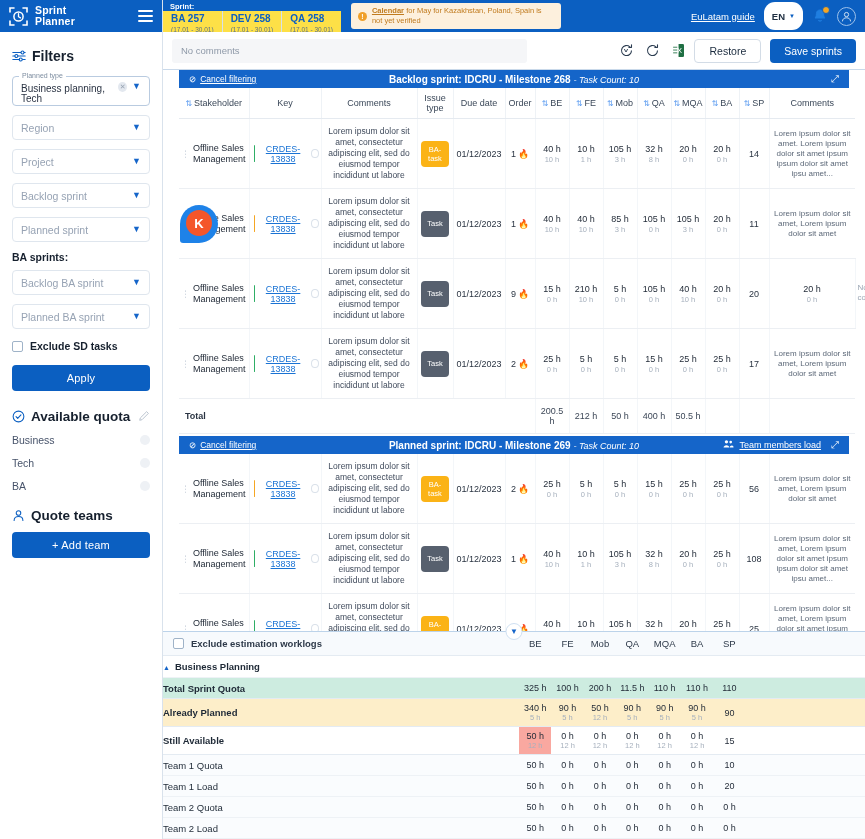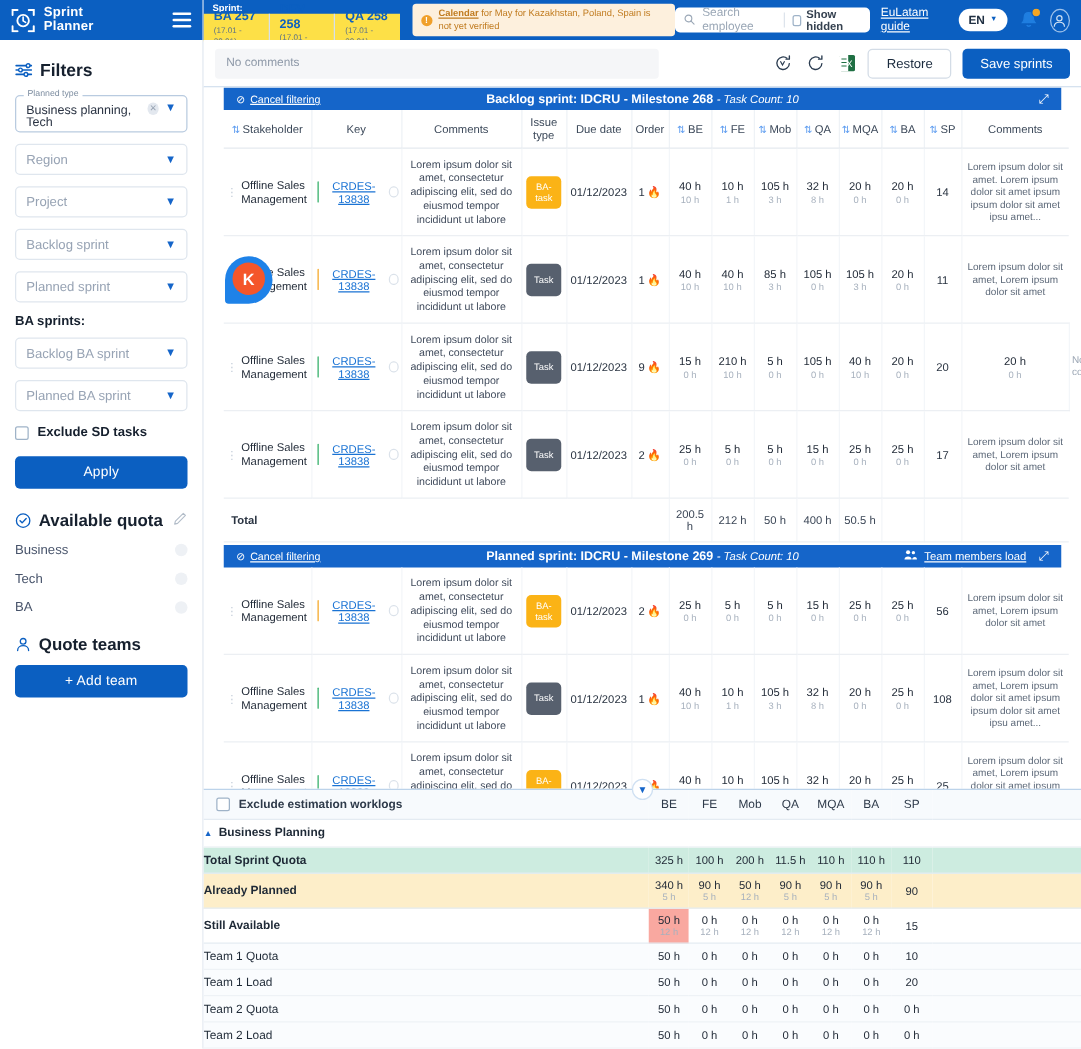--- a/index.html
+++ b/index.html
@@ -94,21 +94,21 @@
     background: #fff; border-radius: 4px; height: 20px; display: flex; align-items: center;
     padding: 0 7px; gap: 6px;
   }
   .search-wrap .mag { color: #9aa7b6; font-size: 9px; }
   .search-wrap .sph { font-size: 9.5px; color: #9aa7b6; }
   .vsep { width: 1px; height: 12px; background: #dde4ec; }
   .showhid { display: flex; align-items: center; gap: 4px; }
   .showhid .cb { width: 9px; height: 9px; border: 1px solid #9fb3c8; border-radius: 2px; }
   .showhid span { font-size: 9px; font-weight: bold; color: #34404f; }
   .guide { color: #fff; font-size: 9.5px; text-decoration: underline; }
-  .lang { background: #fff; border-radius: 11px; height: 18px; display: flex; align-items: center;
+  .lang { background: #fff; border-radius: 11px; height: 28px; display: flex; align-items: center;
     gap: 4px; padding: 0 8px; font-size: 9.5px; font-weight: bold; color: #203043; }
   .lang .c { font-size: 6px; color: #0b5fc1; }
   .bell { position: relative; width: 16px; height: 16px; color: #fff; }
   .bell .bdg { position: absolute; top: -2px; right: -2px; width: 8px; height: 8px; border-radius: 50%;
     background: #f5a623; border: 1px solid #0b5fc1; }
   .avatar-top { width: 19px; height: 19px; border-radius: 50%; border: 1px solid #9dc1ea; display: flex;
     align-items: center; justify-content: center; color: #cfe0f2; }
 
   
   .toolbar { height: 38px; display: flex; align-items: center; padding: 0 9px 0 9px; gap: 9px; border-bottom: 1px solid #c9d9ea; background:#fff;}
@@ -364,34 +364,20 @@
           </div>
         </div>
       </div>
 
       <div class="warnbox">
         <span class="warn-ico">!</span>
         <span class="warn-txt"><a href="#">Calendar</a> <span>for May for Kazakhstan, Poland, Spain is not yet verified</span></span>
       </div>
 
       <div class="topright">
-        <div class="search-wrap">
-          <span class="mag">
-            <svg width="9" height="9" viewBox="0 0 12 12">
-                <circle cx="5" cy="5" r="3.6" fill="none" stroke="#9aa7b6" stroke-width="1.2"></circle>
-                <path d="M7.8 7.8L11 11" stroke="#9aa7b6" stroke-width="1.2" stroke-linecap="round"></path>
-              </svg>
-          </span>
-          <span class="sph">Search employee</span>
-          <span class="vsep"></span>
-          <span class="showhid">
-            <span class="cb"></span>
-            <span>Show hidden</span>
-          </span>
-        </div>
         <a class="guide" href="#">EuLatam guide</a>
         <div class="lang">
           <span>EN</span>
           <span class="c">▼</span>
         </div>
         <div class="bell">
           <svg width="16" height="16" viewBox="0 0 16 16">
               <path d="M8 2c2.2 0 3.6 1.5 3.6 3.6 0 3 .9 3.8 1.4 4.4H3c.5-.6 1.4-1.4 1.4-4.4C4.4 3.5 5.8 2 8 2z" fill="#1f7ee0" stroke="#1f7ee0" stroke-width="1"></path>
               <path d="M6.5 12a1.6 1.6 0 003 0" stroke="#1f7ee0" stroke-width="1.2" fill="none"></path>
             </svg>

